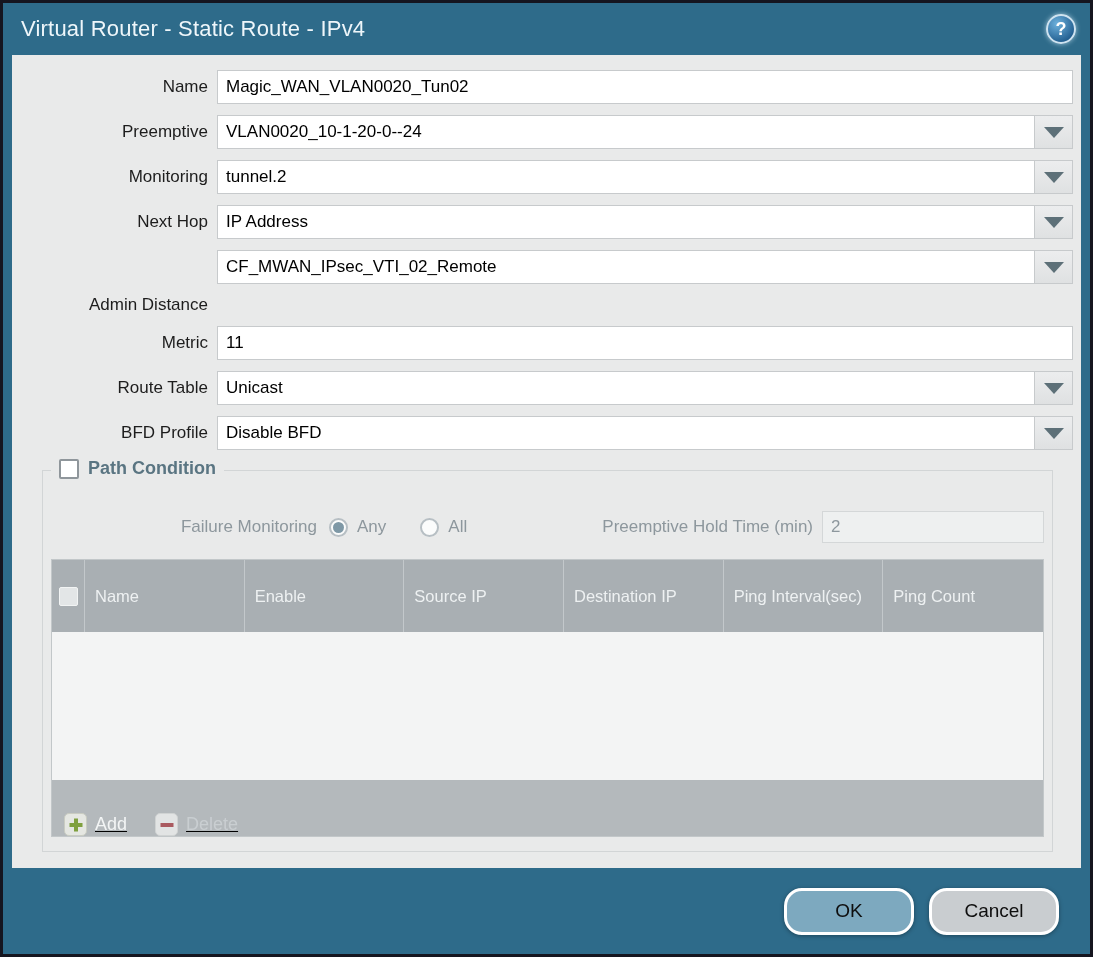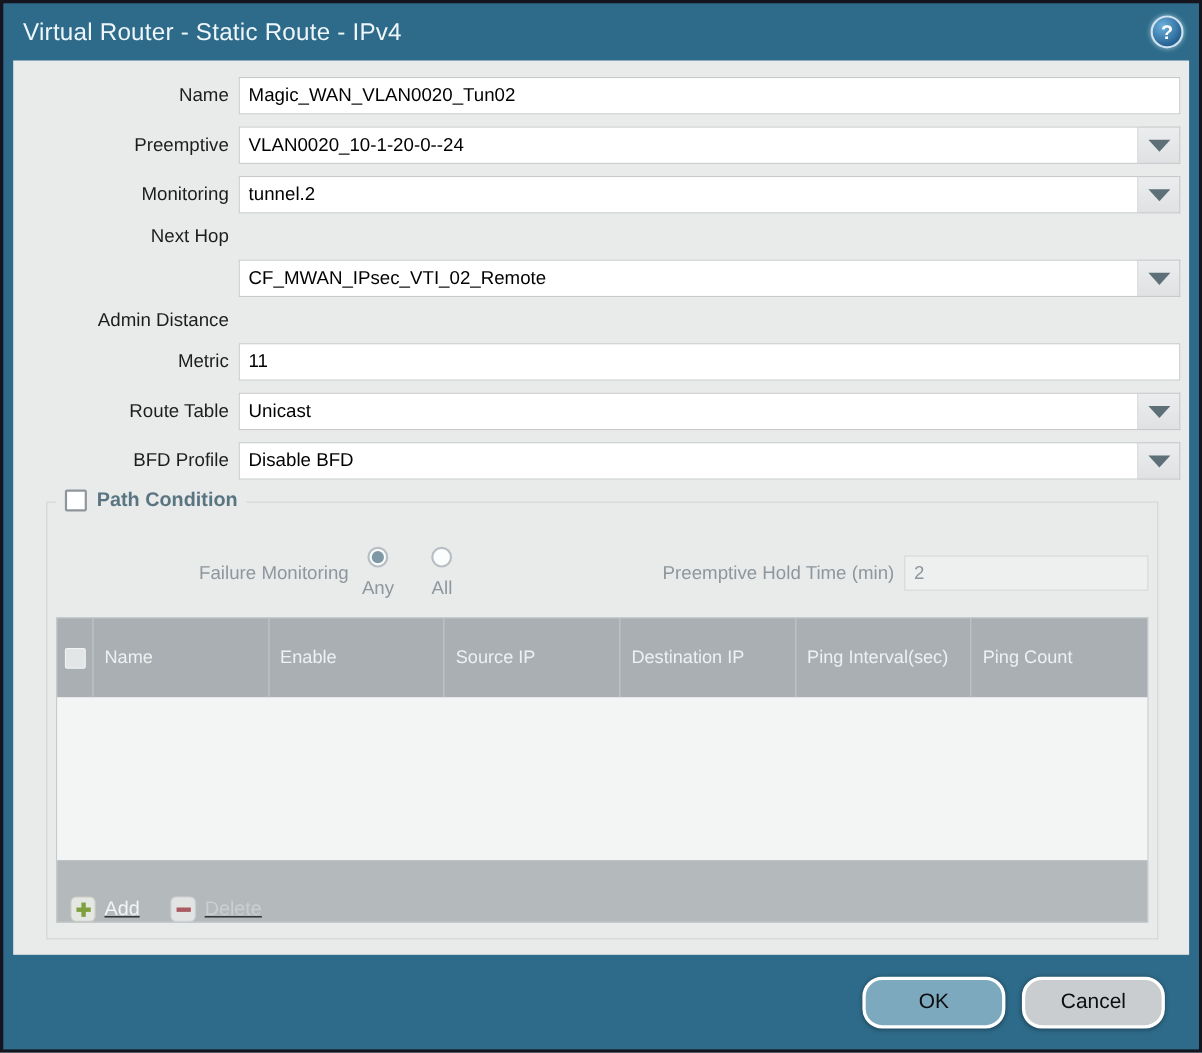--- a/index.html
+++ b/index.html
@@ -86,21 +86,21 @@
   }
   .pm-title { font-size: 18px; font-weight: bold; color: #5a7582; }
 
   .failure-row {
     display: flex; align-items: center;
     margin: 14px 0 16px 0;
     font-size: 17px; color: #8d979d;
   }
   .failure-label { width: 266px; text-align: right; margin-right: 12px; }
   .radio-group { display: flex; align-items: center; gap: 34px; }
-  .radio-opt { display: flex; align-items: center; gap: 9px; flex-direction: column; }
+  .radio-opt { display: flex; align-items: center; gap: 9px; }
   .radio {
     width: 19px; height: 19px; border-radius: 50%;
     border: 2px solid #b7bfc4; background: #fbfcfc;
     display: flex; align-items: center; justify-content: center;
   }
   .radio.selected::after {
     content: ""; width: 11px; height: 11px; border-radius: 50%;
     background: #7e98a6;
   }
   .failure-spacer { flex: 1; }
@@ -212,20 +212,26 @@
       <div class="form-control">
         <input class="txt" type="text" value="tunnel.2" style="">
         <div class="dd-btn">
             <div class="dd-arrow"></div>
           </div>
       </div>
     </div>
 
     <div class="form-row">
       <div class="form-label">Next Hop</div>
+      <div class="form-control">
+        <input class="txt" type="text" value="IP Address" style="">
+        <div class="dd-btn">
+            <div class="dd-arrow"></div>
+          </div>
+      </div>
     </div>
 
     <div class="form-row">
       <div class="form-label"></div>
       <div class="form-control">
         <input class="txt" type="text" value="CF_MWAN_IPsec_VTI_02_Remote" style="">
         <div class="dd-btn">
             <div class="dd-arrow"></div>
           </div>
       </div>

